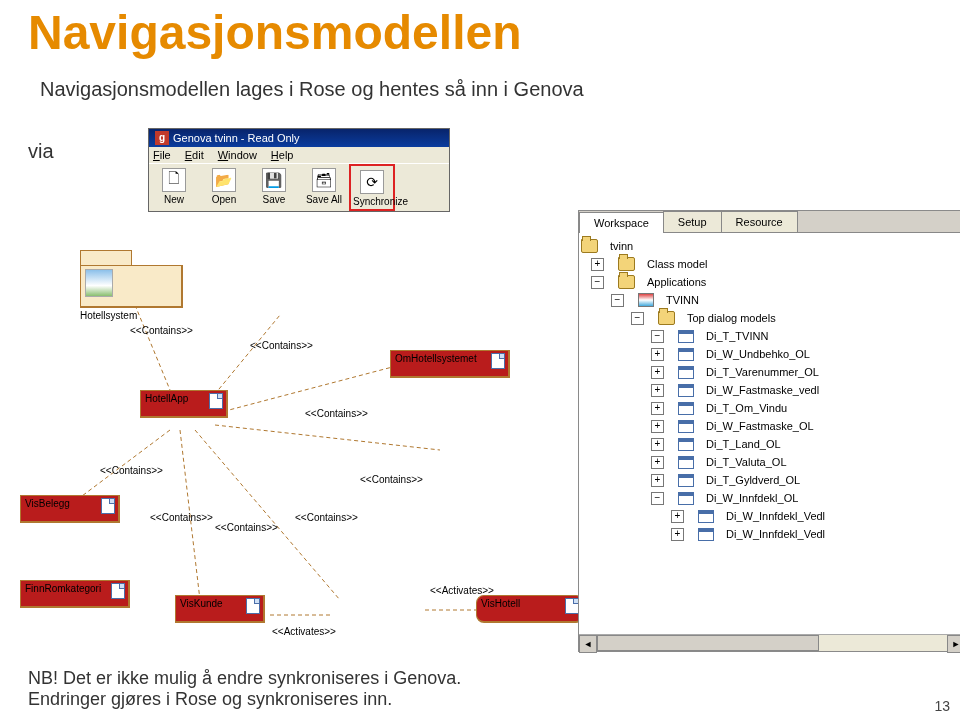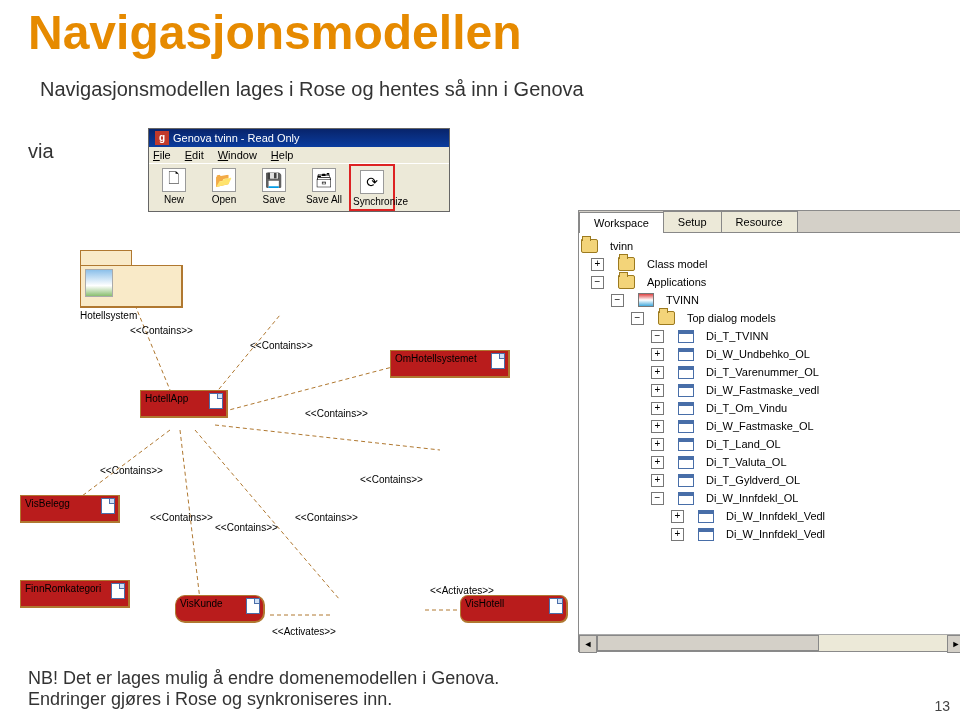--- a/index.html
+++ b/index.html
@@ -337,25 +337,25 @@
       <div class="doc-ico"></div>
     </div>
     <div class="node" style="top:245px;left:0;width:100px;">
       <span>VisBelegg</span>
       <div class="doc-ico"></div>
     </div>
     <div class="node" style="top:330px;left:0;width:110px;">
       <span>FinnRomkategori</span>
       <div class="doc-ico"></div>
     </div>
-    <div class="node" style="top:345px;left:155px;width:90px;border-radius:10px;">
+    <div class="node" style="top:345px;left:155px;width:90px;">
       <span>VisKunde</span>
       <div class="doc-ico"></div>
     </div>
-    <div class="node" style="top:345px;left:440px;width:108px;border-radius:8px;">
+    <div class="node" style="top:345px;left:456px;width:108px;border-radius:8px;">
       <span>VisHotell</span>
       <div class="doc-ico"></div>
     </div>
 
     <div class="lbl" style="top:75px;left:110px;">&lt;&lt;Contains&gt;&gt;</div>
     <div class="lbl" style="top:90px;left:230px;">&lt;&lt;Contains&gt;&gt;</div>
     <div class="lbl" style="top:158px;left:285px;">&lt;&lt;Contains&gt;&gt;</div>
     <div class="lbl" style="top:224px;left:340px;">&lt;&lt;Contains&gt;&gt;</div>
     <div class="lbl" style="top:215px;left:80px;">&lt;&lt;Contains&gt;&gt;</div>
     <div class="lbl" style="top:262px;left:130px;">&lt;&lt;Contains&gt;&gt;</div>
@@ -467,17 +467,17 @@
     </div>
     <div class="scroll-h">
       <div class="scroll-btn">◄</div>
       <div class="scroll-thumb-h"></div>
       <div style="flex:1"></div>
       <div class="scroll-btn">►</div>
     </div>
   </div>
 
   <div class="footnote">
-    <span>NB! Det er lages mulig å endre domenemodellen i Genova.</span><br>
+    <span>NB! Det er ikke mulig å endre synkroniseres i Genova.</span><br>
     <span>Endringer gjøres i Rose og synkroniseres inn.</span>
   </div>
   <div class="pagenum">13</div>
 </div>
 
 </body></html>

